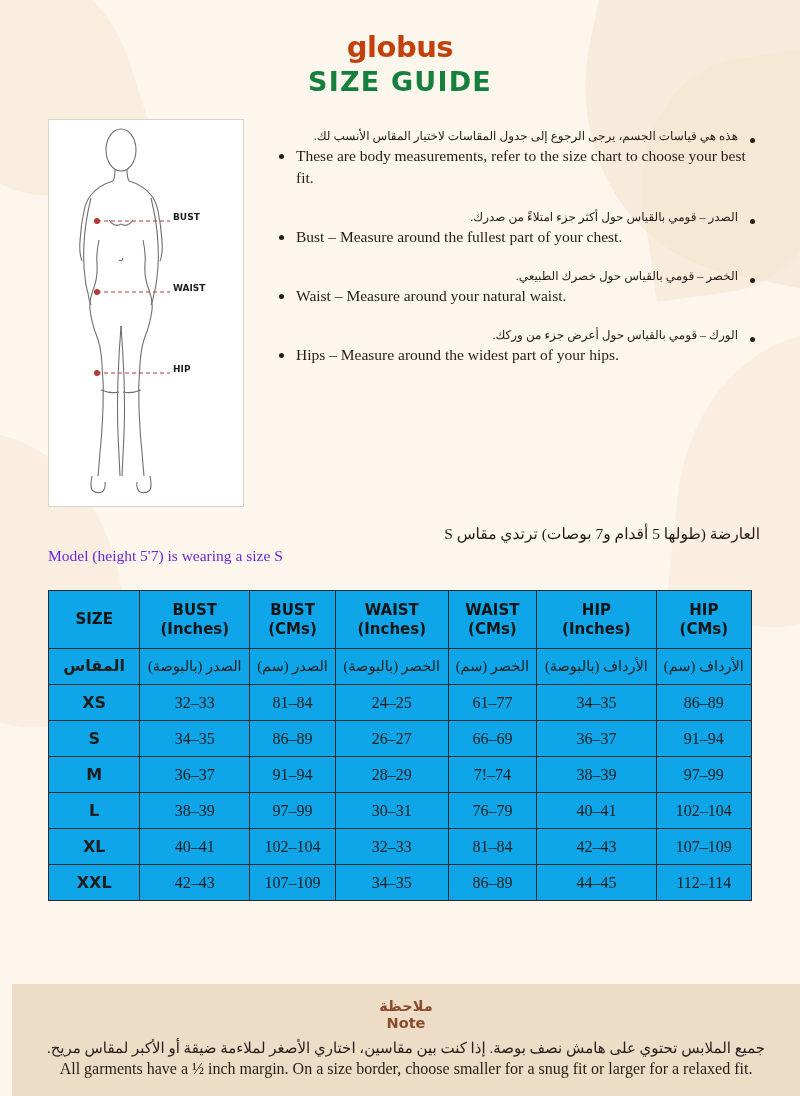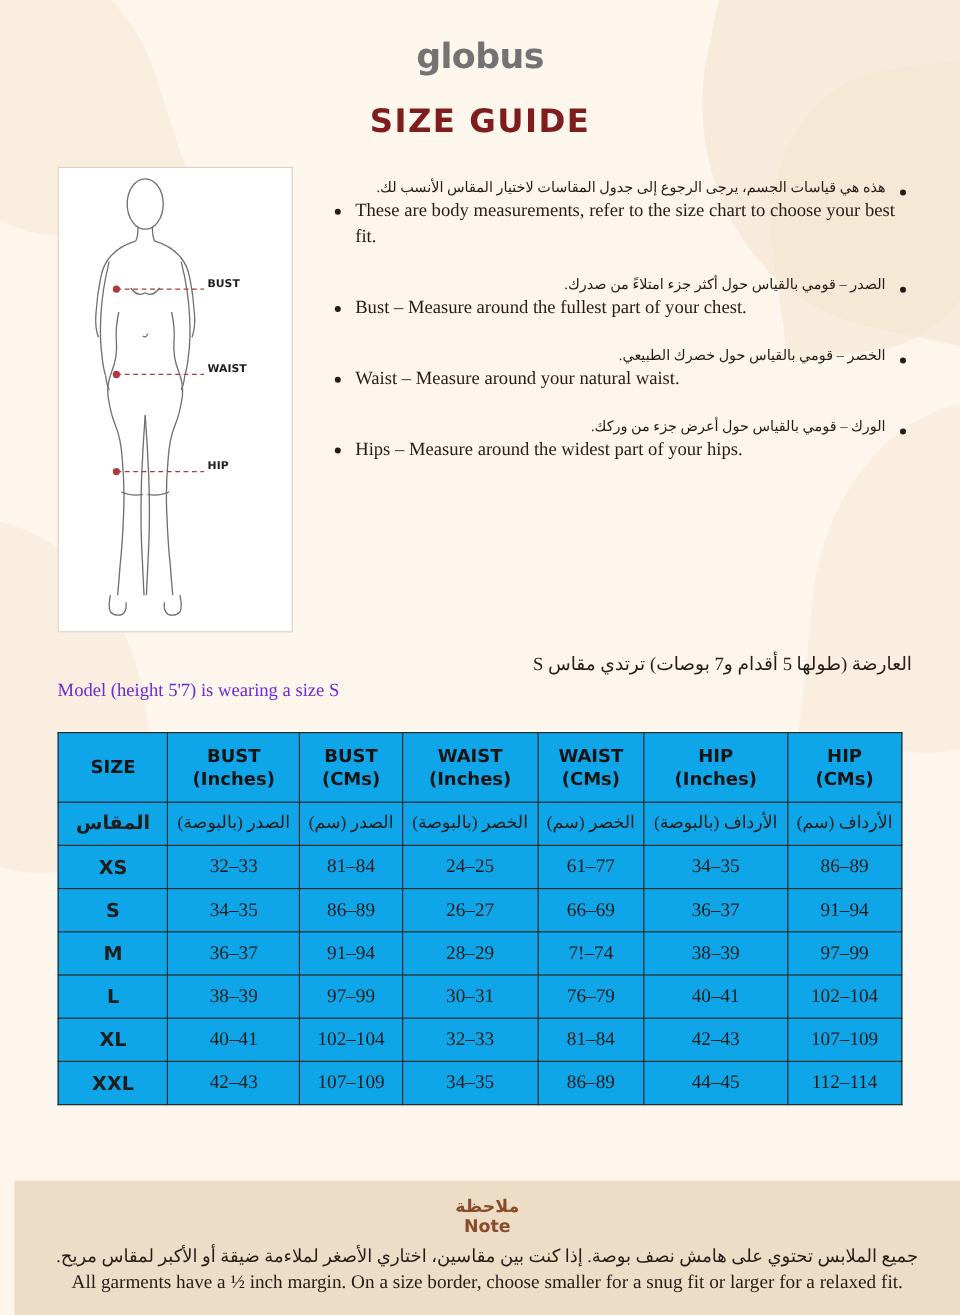--- a/index.html
+++ b/index.html
@@ -64,30 +64,30 @@
   }
 
   
   .brand {
     text-align: center;
     padding-top: 30px;
     font-family: "DejaVu Sans", sans-serif;
     font-weight: bold;
     font-size: 29px;
     letter-spacing: -0.5px;
-    color: #737373;
+    color: #c2410c;
   }
   .title {
     text-align: center;
-    margin-top: 22px;
+    margin-top: 2px;
     font-family: "DejaVu Sans", sans-serif;
     font-weight: bold;
     font-size: 27px;
     letter-spacing: 1.2px;
-    color: #7f1d1d;
+    color: #15803d;
   }
 
   
   .top {
     display: flex;
     margin-top: 22px;
     padding: 0 40px 0 48px;
     gap: 30px;
   }
 

